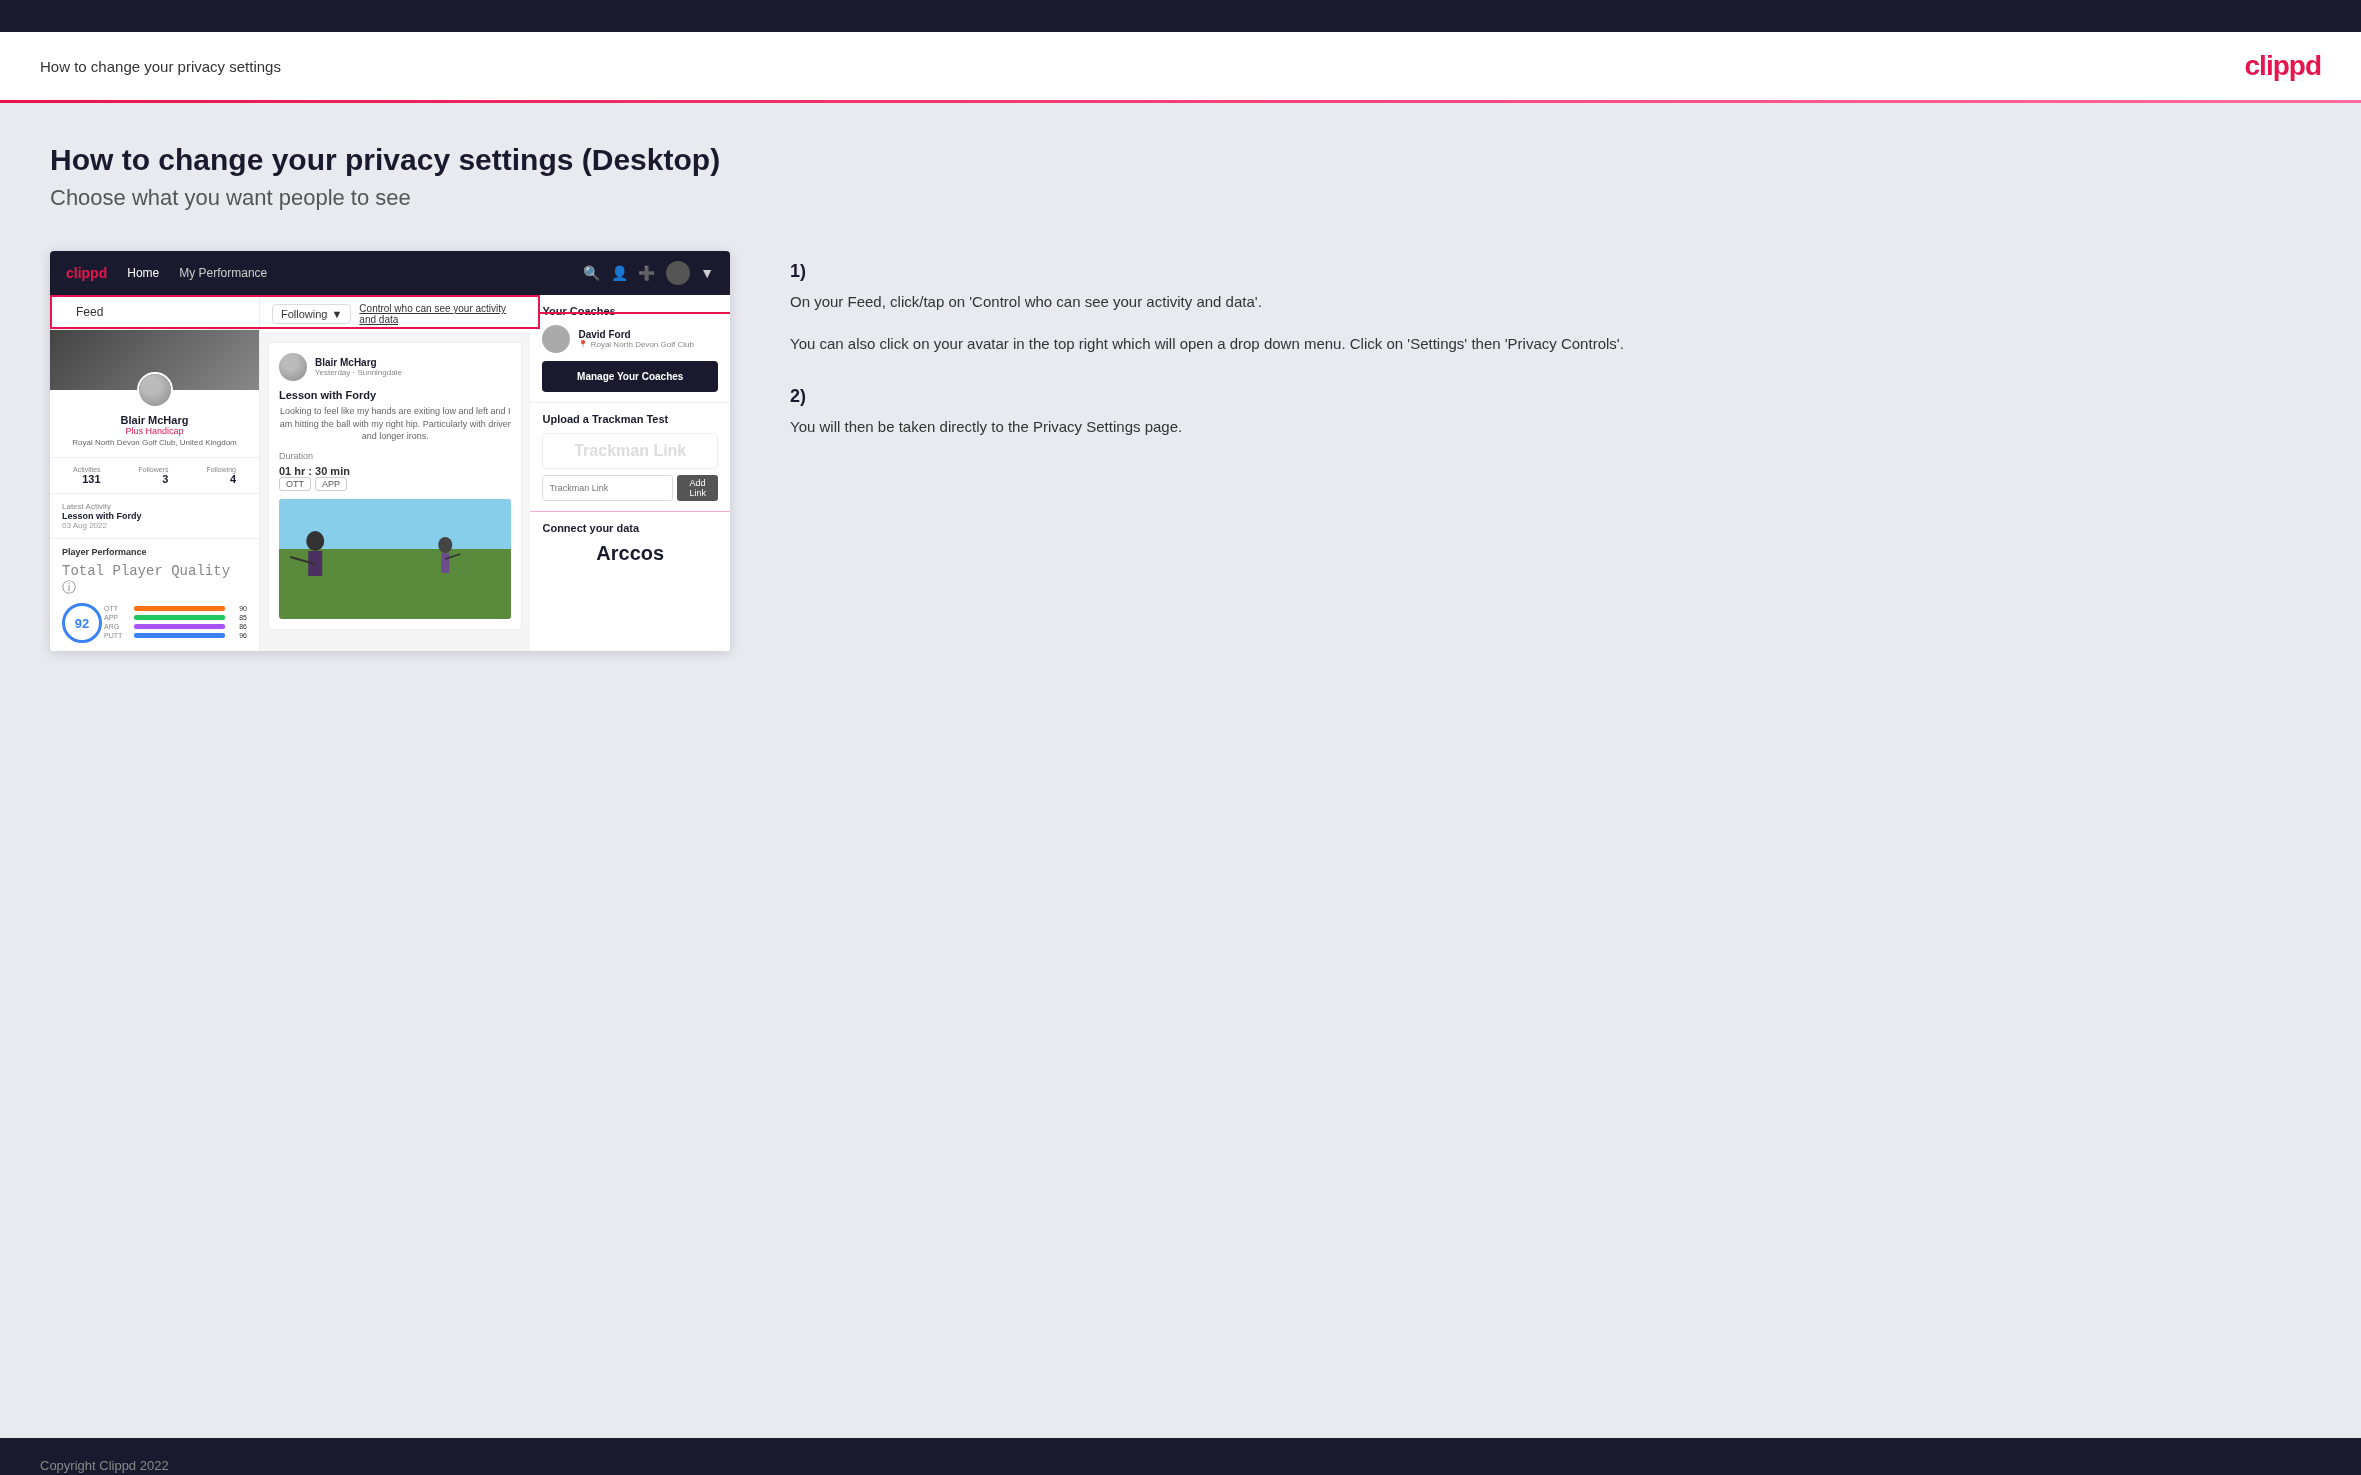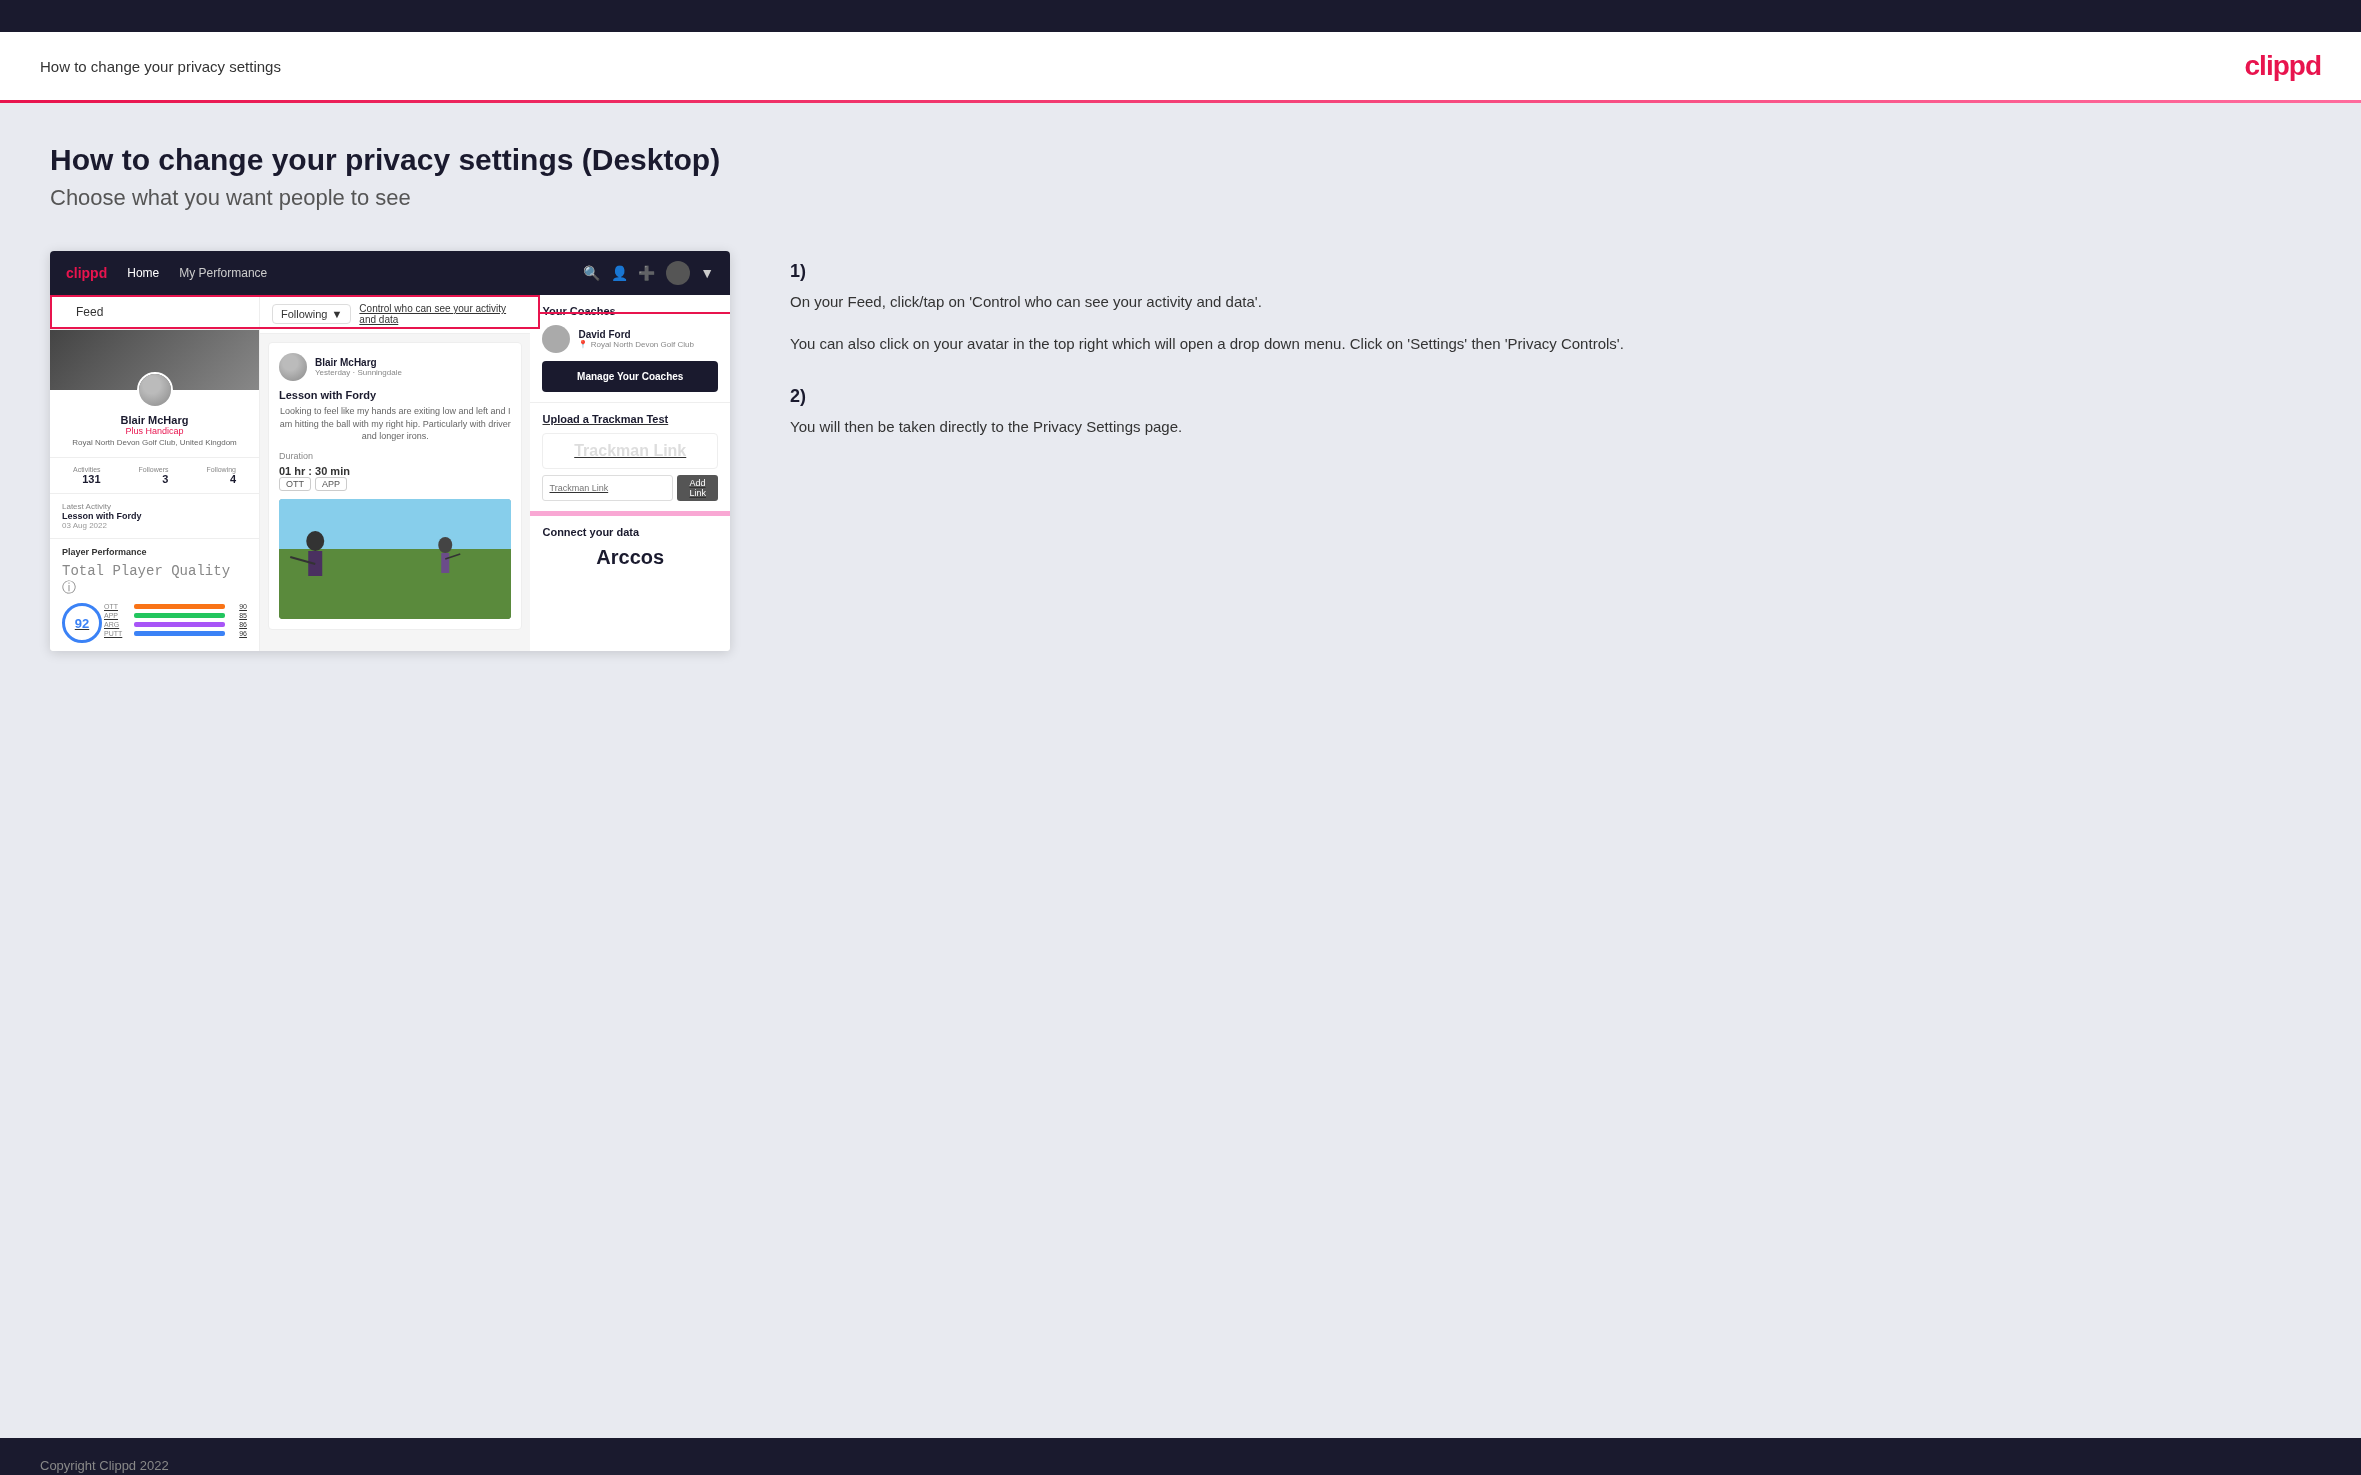--- a/index.html
+++ b/index.html
@@ -243,23 +243,22 @@
 
     .tpq-label {
       font-size: 14px;
       color: #888;
       margin-bottom: 6px;
       font-family: Liberation Mono, monospace;
     }
 
     .tpq-content {
       display: flex;
-      align-items: flex-start;
+      align-items: center;
       gap: 2px;
-      text-decoration: underline;
     }
 
     .score-circle {
       width: 40px;
       height: 40px;
       border-radius: 50%;
       border: 3px solid #3b82f6;
       display: flex;
       align-items: center;
       justify-content: center;
@@ -476,22 +475,21 @@
       padding: 10px 10px;
       border-radius: 4px;
       text-align: center;
       width: 100%;
       cursor: pointer;
       font-weight: bold;
     }
 
     .trackman-section {
       padding: 10px 12px;
-      border-bottom: 5px solid #f9a8d4;
-      text-decoration: underline;
+      border-bottom: 1px solid #f9a8d4;
     }
 
     .trackman-title {
       font-size: 11px;
       font-weight: bold;
       color: #1a1a2e;
       margin-bottom: 8px;
     }
 
     .trackman-placeholder {

